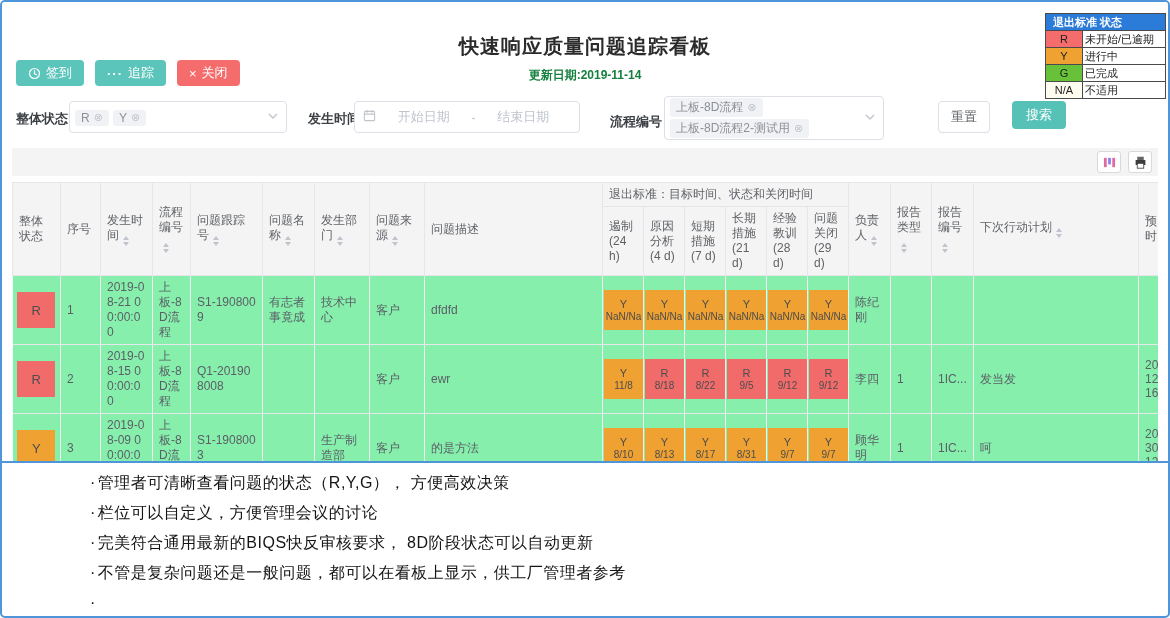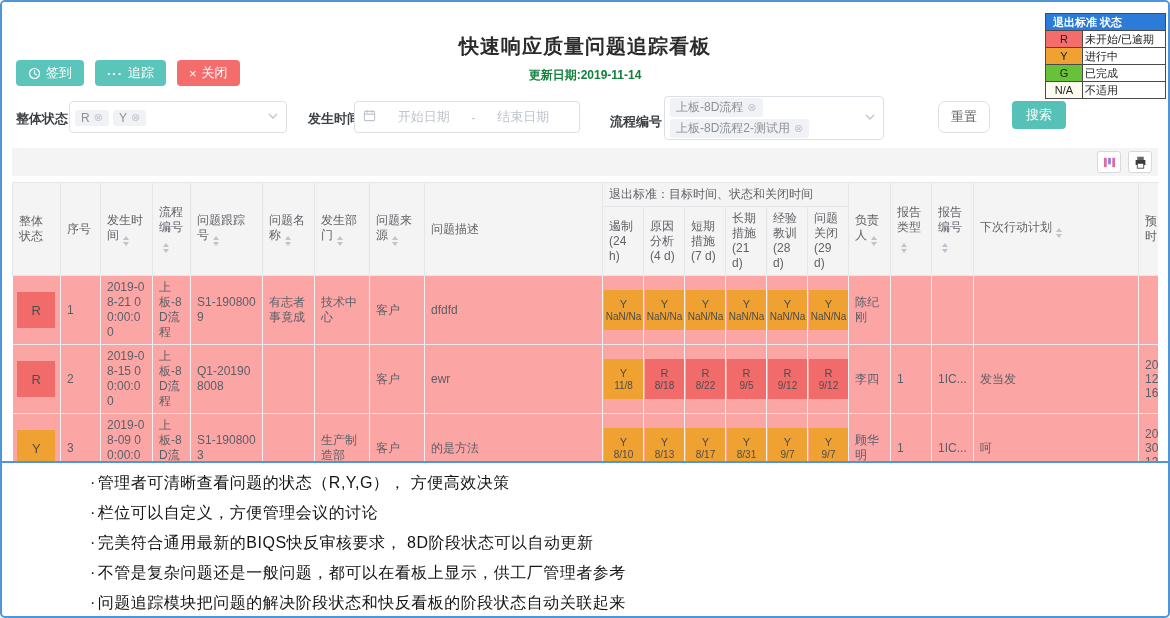--- a/index.html
+++ b/index.html
@@ -43,21 +43,21 @@
   .table-toolbar { position: absolute; top: 146px; left: 10px; right: 10px; height: 28px; background: #f4f4f5; display: flex; justify-content: flex-end; align-items: center; gap: 7px; padding-right: 6px; }
   .tool-btn { width: 24px; height: 22px; background: #fff; border: 1px solid #d9d9dc; border-radius: 3px; display: inline-flex; align-items: center; justify-content: center; cursor: pointer; }
 
   
   .table-wrap { position: absolute; top: 180px; left: 10px; right: 10px; bottom: 0; overflow: hidden; }
   #issues-table { width: 1160px; table-layout: fixed; border-collapse: collapse; font-size: 12px; color: #5b5f66; }
   #issues-table th { background: #f4f4f5; font-weight: normal; text-align: left; padding: 4px 6px; border: 1px solid #e6e6e8; color: #606266; line-height: 15px; word-break: break-all; vertical-align: middle; }
   #issues-table .group-row th.group { text-align: left; }
   #issues-table .group-row { height: 22px; }
   #issues-table .label-row th { height: 45px; }
-  #issues-table td { padding: 4px 6px; border-bottom: 1px solid #e8e8ea; border-right: 1px solid #f0f0f2; vertical-align: middle; word-break: break-all; line-height: 15px; background: #fca5a5; }
+  #issues-table td { padding: 4px 6px; border-bottom: 1px solid #e8e8ea; border-right: 1px solid #f0f0f2; vertical-align: middle; word-break: break-all; line-height: 15px; background: #86efac; }
   #issues-table tbody tr { height: 53px; }
   .c-status, .c-stage { padding: 2px 1px !important; }
   .sbadge { width: 38px; height: 36px; margin: 0 auto; display: flex; align-items: center; justify-content: center; font-size: 13px; color: #4d4d4d; }
   .stage { width: 39px; height: 40px; margin: 0 auto; display: flex; flex-direction: column; align-items: center; justify-content: center; color: #4d4d4d; }
   .st-l { font-size: 11px; line-height: 13px; }
   .st-d { font-size: 10px; line-height: 12px; white-space: nowrap; }
   .exp-line { display: block; line-height: 14px; }
   .sort { display: inline-flex; flex-direction: column; gap: 2px; margin-left: 4px; vertical-align: -1px; }
   .sort i { display: block; width: 0; height: 0; border-left: 3.5px solid transparent; border-right: 3.5px solid transparent; }
   .sort .su { border-bottom: 4px solid #c0c4cc; }
@@ -160,21 +160,21 @@
           <span class="tag">
             <span class="tag-text">上板-8D流程2-测试用</span>
             <span class="tag-close">⊗</span>
           </span>
         </div>
       <span class="chev"><svg width="12" height="12" viewBox="0 0 12 12">
             <path d="M2 4 l4 4 4 -4" stroke="#c0c4cc" stroke-width="1.4" fill="none"></path>
           </svg></span>
     </div>
 
-    <button class="btn ghost" style="position:absolute;left:936px;top:99px;width:52px;height:32px;justify-content:center;border-radius:7px;">重置</button>
+    <button class="btn ghost" style="position:absolute;left:936px;top:99px;width:52px;height:32px;justify-content:center;">重置</button>
     <button class="btn search" style="position:absolute;left:1010px;top:99px;width:54px;height:28px;justify-content:center;font-family:Liberation Mono, monospace;">搜索</button>
 
     <div class="table-toolbar">
       <span class="tool-btn">
           <svg width="13" height="13" viewBox="0 0 14 14">
             <rect x="1" y="2" width="3" height="10" fill="#e06a9e"></rect>
             <rect x="5.5" y="2" width="3" height="7" fill="#8f7df2"></rect>
             <rect x="10" y="2" width="3" height="10" fill="#e06a9e"></rect>
           </svg>
         </span>
@@ -456,16 +456,15 @@
       <div class="note-line">
         <span class="bullet">·</span>
         <span class="note-text">完美符合通用最新的BIQS快反审核要求， 8D阶段状态可以自动更新</span>
       </div>
       <div class="note-line">
         <span class="bullet">·</span>
         <span class="note-text">不管是复杂问题还是一般问题，都可以在看板上显示，供工厂管理者参考</span>
       </div>
       <div class="note-line">
         <span class="bullet">·</span>
-        <span class="note-text">问题追踪模块把问题的解决阶段状态和快反看板的阶段状态自动关联起来</span>
       </div>
     </div>
 </div>
 
 </body></html>

